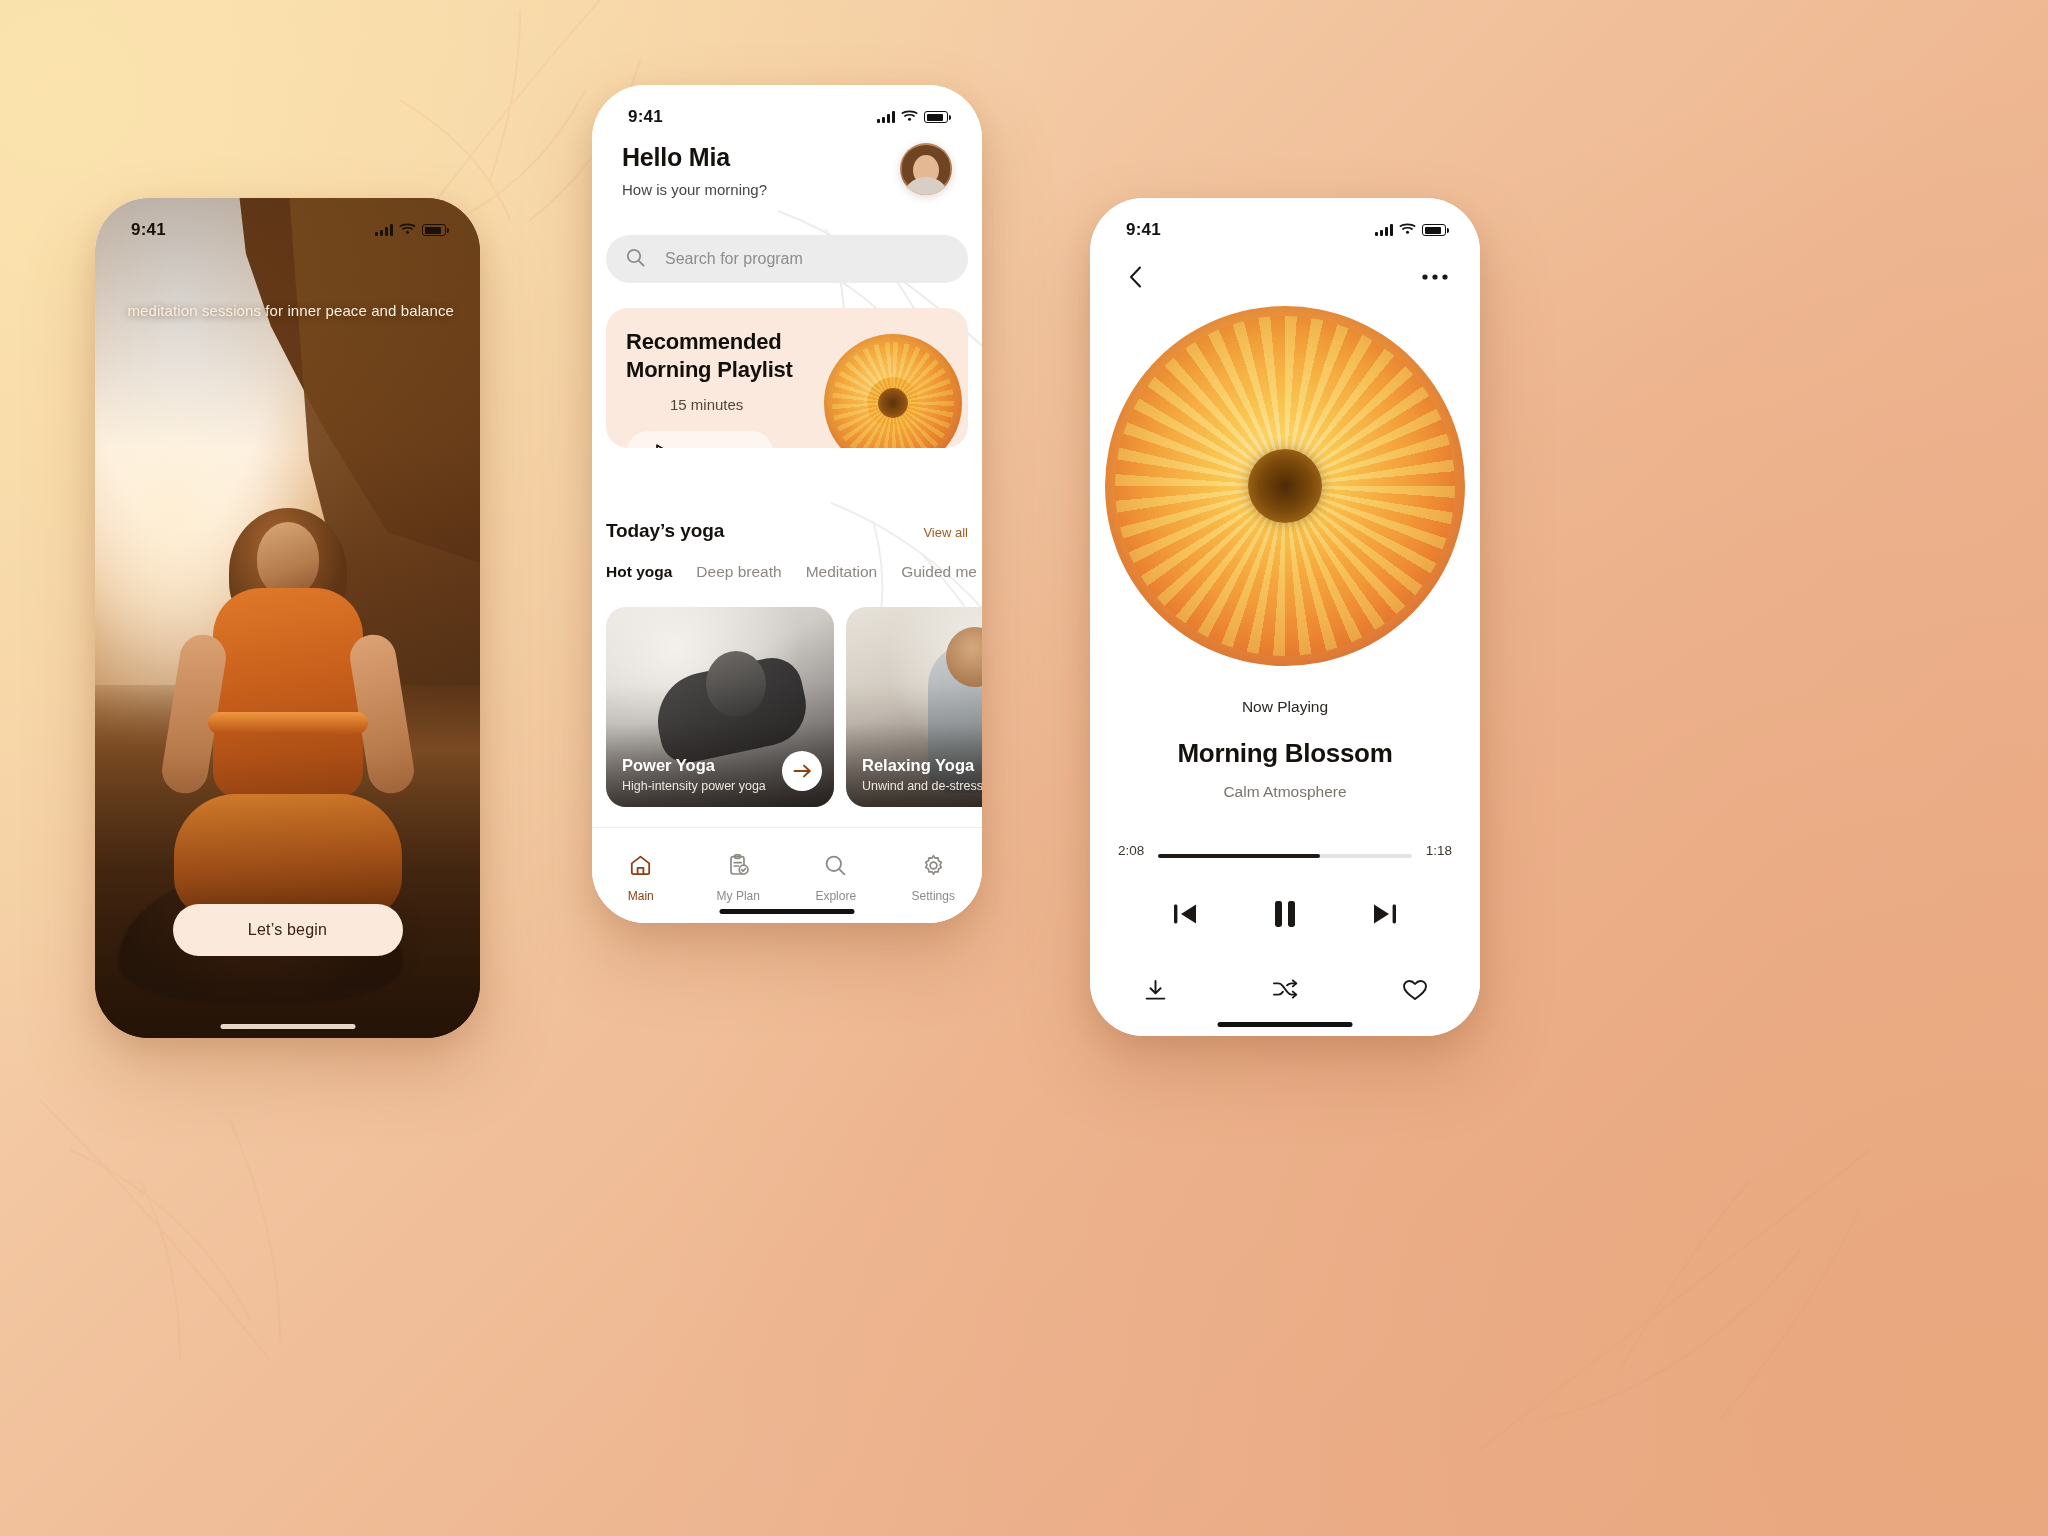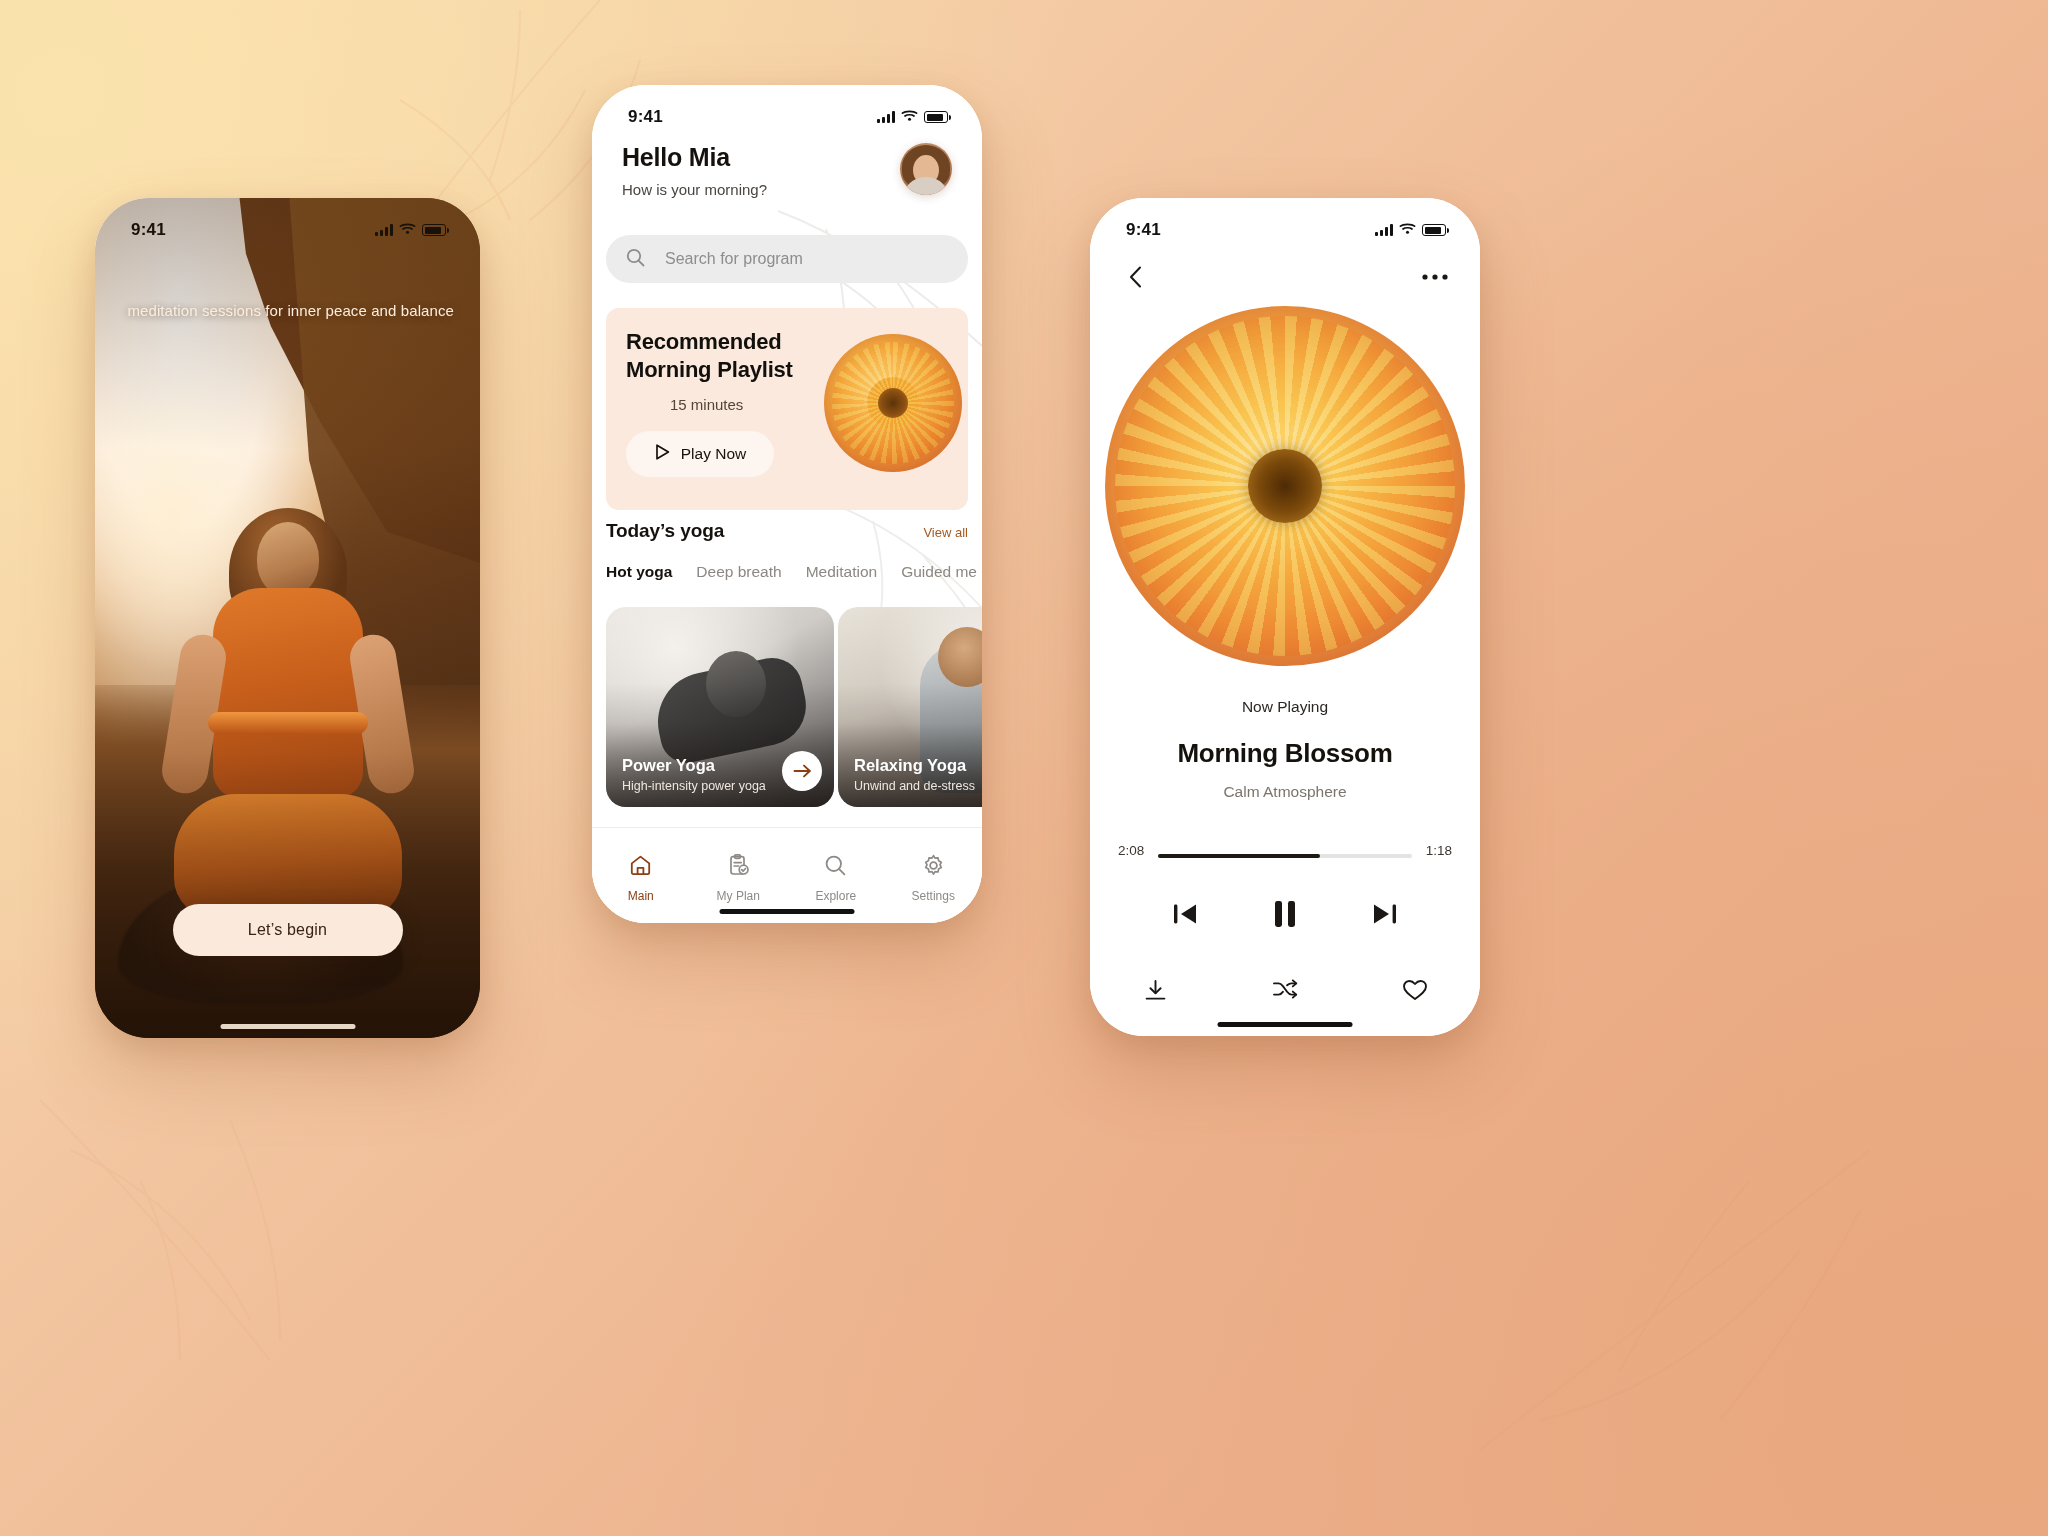--- a/index.html
+++ b/index.html
@@ -166,21 +166,21 @@
     width:46px; height:24px; border-radius:22px 22px 0 0; background:#d9cec4; }
 
   .p2-search {
     position:absolute; top:150px; left:14px; right:14px; height:48px; border-radius:24px;
     background:#ececec; display:flex; align-items:center; gap:20px; padding:0 20px;
     cursor:text;
   }
   .p2-search .ph { color:#8d8d8d; font-size:16px; }
 
   .p2-rec {
-    position:absolute; top:223px; left:14px; right:14px; height:202px; border-radius:13px;
+    position:absolute; top:223px; left:14px; right:14px; height:140px; border-radius:22px;
     background:#fbe9de; padding:20px 20px 16px 20px; overflow:hidden;
   }
   .p2-rec h3 { font-size:22px; font-weight:700; color:#12100d; line-height:1.28; max-width:190px; letter-spacing:-.2px; }
   .p2-rec .mins { margin-top:12px; font-size:15px; color:#53443a;margin-left:44px; }
   .p2-play {
     margin-top:18px; height:46px; width:148px; border:none; border-radius:23px; cursor:pointer;
     background:#fdf5f0; color:#15110d; font-size:15.5px;
     display:flex; align-items:center; justify-content:center; gap:10px;
   }
   .flower {
@@ -205,21 +205,21 @@
   }
 
   .p2-sec { position:absolute; top:435px; left:14px; right:14px; display:flex; align-items:baseline; justify-content:space-between; }
   .p2-sec h4 { font-size:19px; font-weight:700; color:#15110d; letter-spacing:-.1px; }
   .viewall { font-size:13px; color:#a35a22; cursor:pointer; }
 
   .p2-tabs { position:absolute; top:478px; left:14px; right:0; display:flex; gap:24px; white-space:nowrap; overflow:hidden; }
   .p2-tabs span { font-size:15.5px; color:#8c8780; cursor:pointer; }
   .p2-tabs span.active { color:#15110d; font-weight:700; }
 
-  .p2-cards { position:absolute; top:522px; left:14px; right:0; height:200px; display:flex; gap:4px; }
+  .p2-cards { position:absolute; top:522px; left:14px; right:0; height:200px; display:flex; gap:12px; }
   .ycard { position:relative; width:228px; height:200px; border-radius:20px; overflow:hidden; flex:0 0 auto; cursor:pointer; }
   .ycard .img { position:absolute; inset:0; }
   .yc1 .img {
     background:
       radial-gradient(ellipse at 30% 20%, #f4f1ec 0%, rgba(244,241,236,0) 55%),
       linear-gradient(150deg,#e9e6e1 0%, #cfcbc6 40%, #8d8a88 72%, #514f4e 100%);
   }
   .yc1 .pose {
     position:absolute; left:22%; top:30%; width:150px; height:86px; border-radius:50px 30px 40px 26px;
     background:linear-gradient(140deg,#4c4a49,#2b2a2a); transform:rotate(-12deg);

